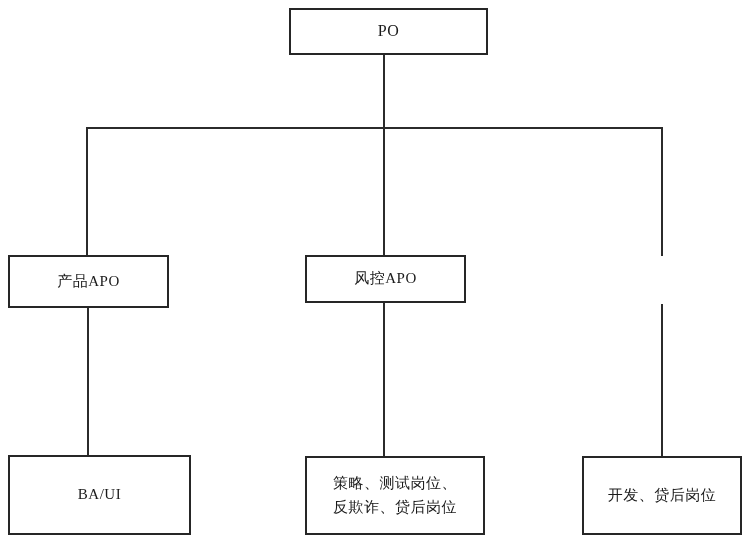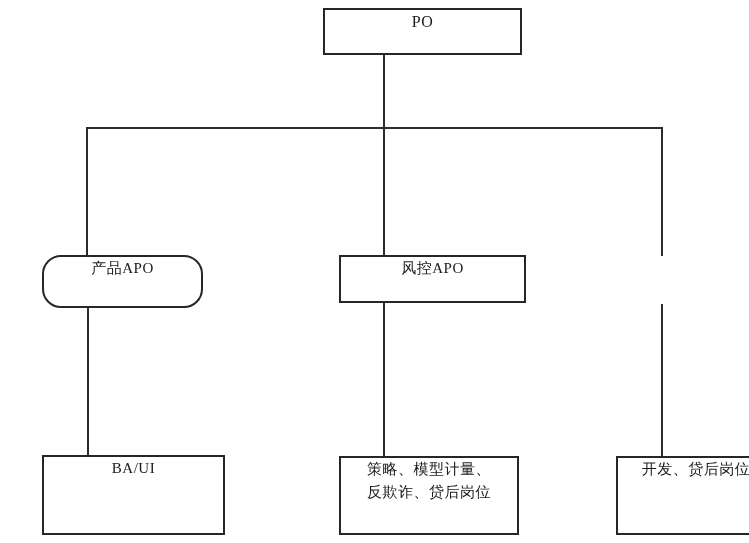--- a/index.html
+++ b/index.html
@@ -17,24 +17,23 @@
     height: 543px;
     background: #ffffff;
     overflow: hidden;
   }
   .node {
     position: absolute;
     box-sizing: border-box;
     background: #ffffff;
     border: 2px solid #262626;
     display: flex;
-    align-items: flex-start;
+    align-items: center;
     justify-content: center;
     z-index: 3;
-    margin-left: 34px;
   }
   .node-label {
     color: #1a1a1a;
     font-family: "Liberation Serif", "DejaVu Serif", serif;
     text-align: center;
     line-height: 1.55;
     white-space: pre-line;
     letter-spacing: 0.5px;
   }
   .label-lg {
@@ -73,35 +72,35 @@
   <div class="connector v-line" style="left:87px; top:306px; height:150px;"></div>
 
   <div class="connector v-line" style="left:383px; top:302px; height:154px;"></div>
 
   <div class="connector v-line" style="left:661px; top:304px; height:152px;"></div>
 
   <div class="node" style="left:289px; top:8px; width:199px; height:47px;">
     <span class="node-label label-lg">PO</span>
   </div>
 
-  <div class="node" style="left:8px; top:255px; width:161px; height:53px;border-radius:19px;">
+  <div class="node" style="left:8px; top:255px; width:161px; height:53px;">
     <span class="node-label label-md">产品APO</span>
   </div>
 
-  <div class="node" style="left:305px; top:255px; width:187px; height:48px;">
+  <div class="node" style="left:305px; top:255px; width:161px; height:48px;">
     <span class="node-label label-md">风控APO</span>
   </div>
 
 
   <div class="node" style="left:8px; top:455px; width:183px; height:80px;">
     <span class="node-label label-md">BA/UI</span>
   </div>
 
   <div class="node" style="left:305px; top:456px; width:180px; height:79px;">
-    <span class="node-label label-md">策略、模型计量、
+    <span class="node-label label-md">策略、测试岗位、
 反欺诈、贷后岗位</span>
   </div>
 
   <div class="node" style="left:582px; top:456px; width:160px; height:79px;">
     <span class="node-label label-md">开发、贷后岗位</span>
   </div>
 
 </div>
 
 </body></html>

